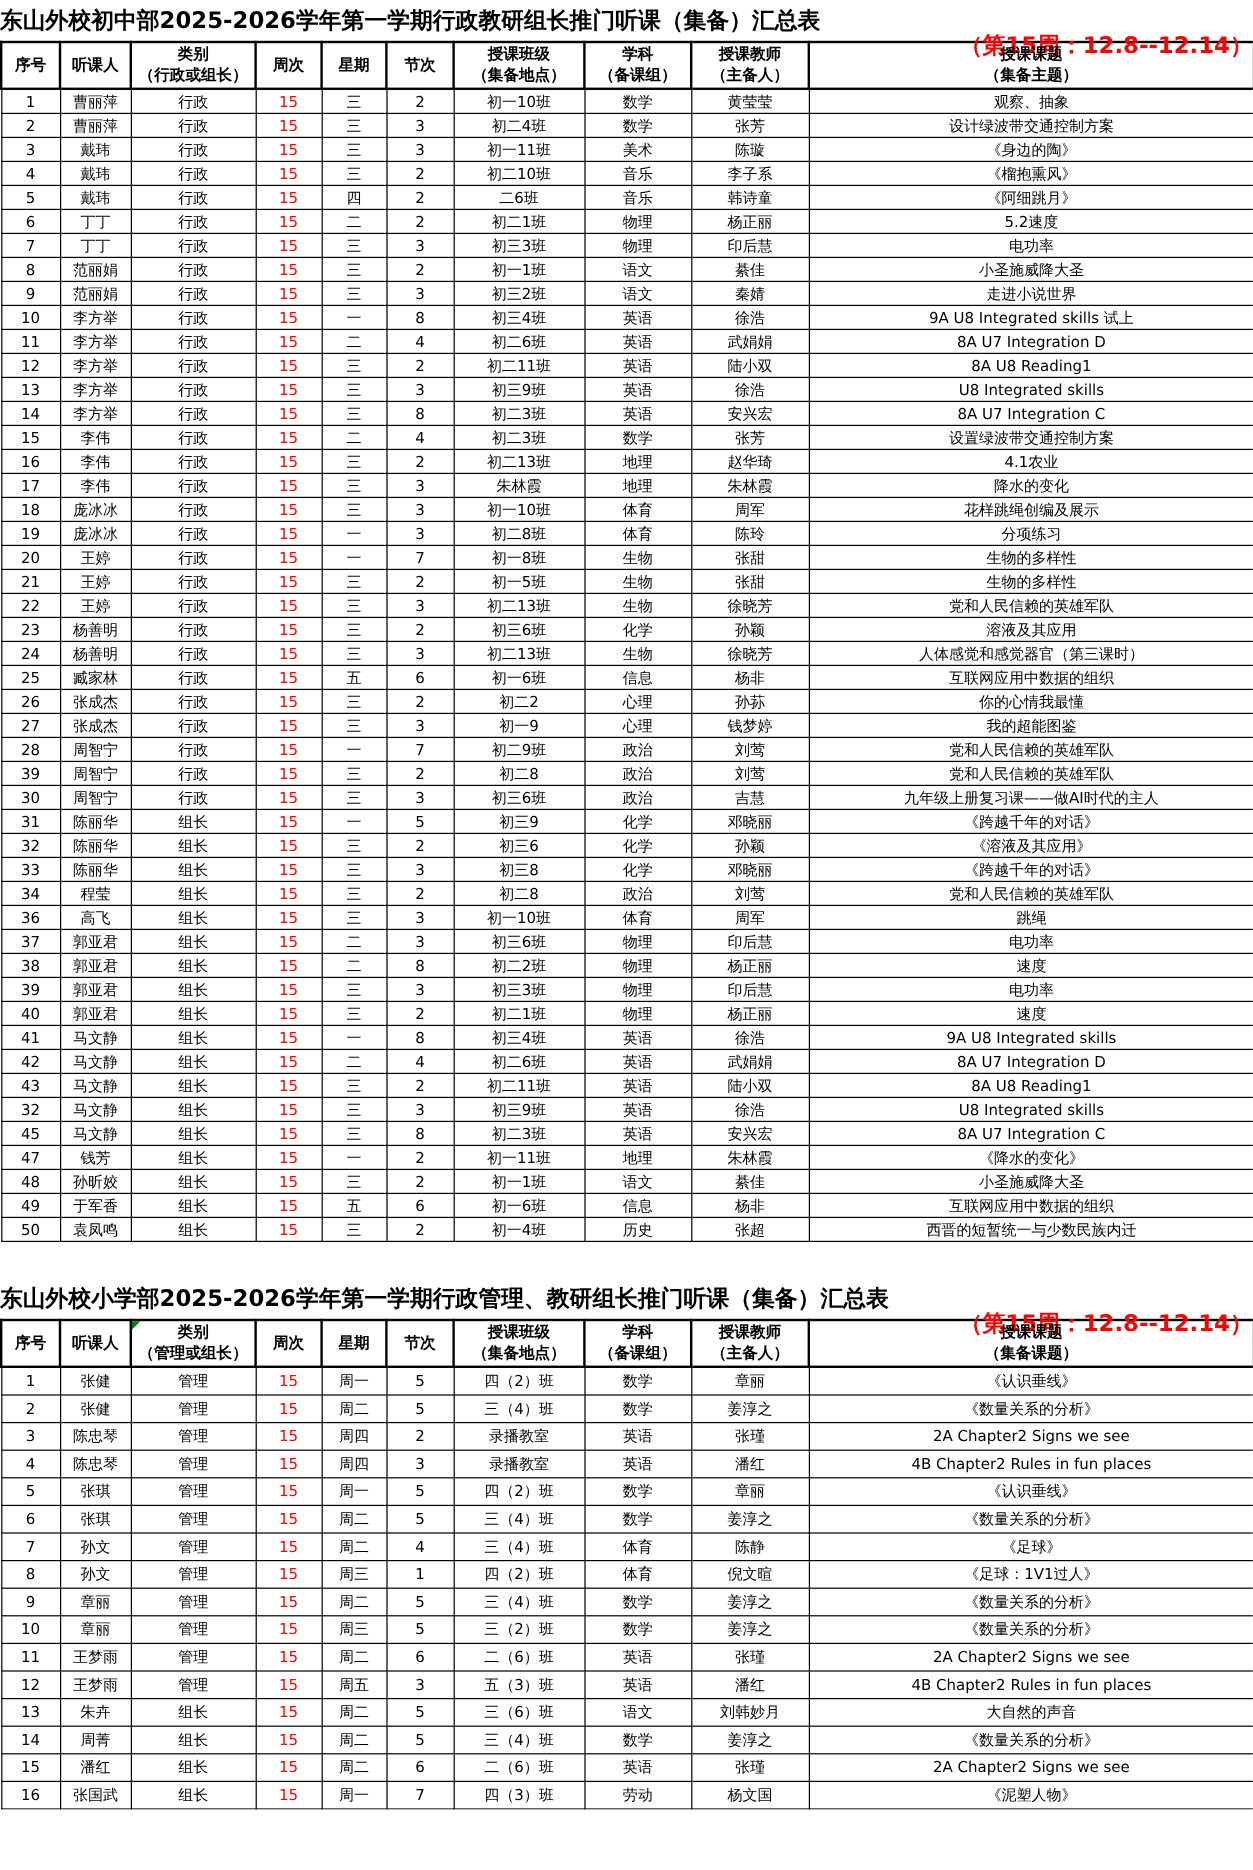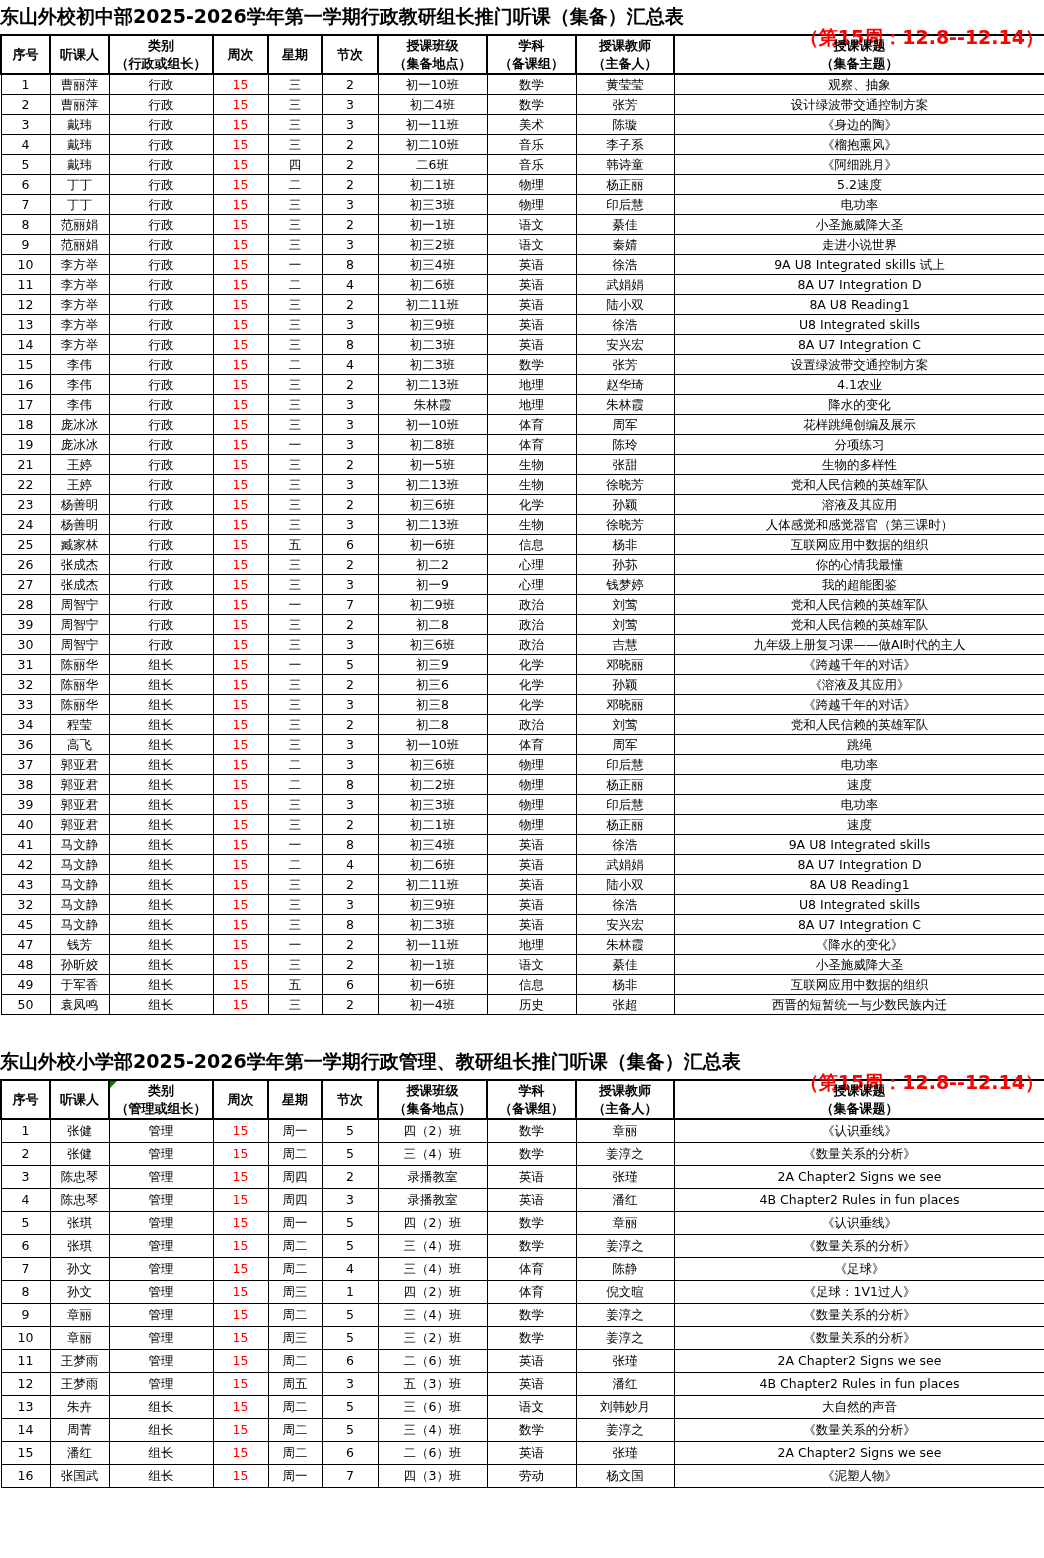--- a/index.html
+++ b/index.html
@@ -312,20 +312,32 @@
         <td>行政</td>
         <td style="color: rgb(255, 0, 0);">15</td>
         <td>一</td>
         <td>3</td>
         <td>初二8班</td>
         <td>体育</td>
         <td>陈玲</td>
         <td>分项练习</td>
       </tr>
       <tr>
+        <td>20</td>
+        <td>王婷</td>
+        <td>行政</td>
+        <td style="color: rgb(255, 0, 0);">15</td>
+        <td>一</td>
+        <td>7</td>
+        <td>初一8班</td>
+        <td>生物</td>
+        <td>张甜</td>
+        <td>生物的多样性</td>
+      </tr>
+      <tr>
         <td>21</td>
         <td>王婷</td>
         <td>行政</td>
         <td style="color: rgb(255, 0, 0);">15</td>
         <td>三</td>
         <td>2</td>
         <td>初一5班</td>
         <td>生物</td>
         <td>张甜</td>
         <td>生物的多样性</td>

